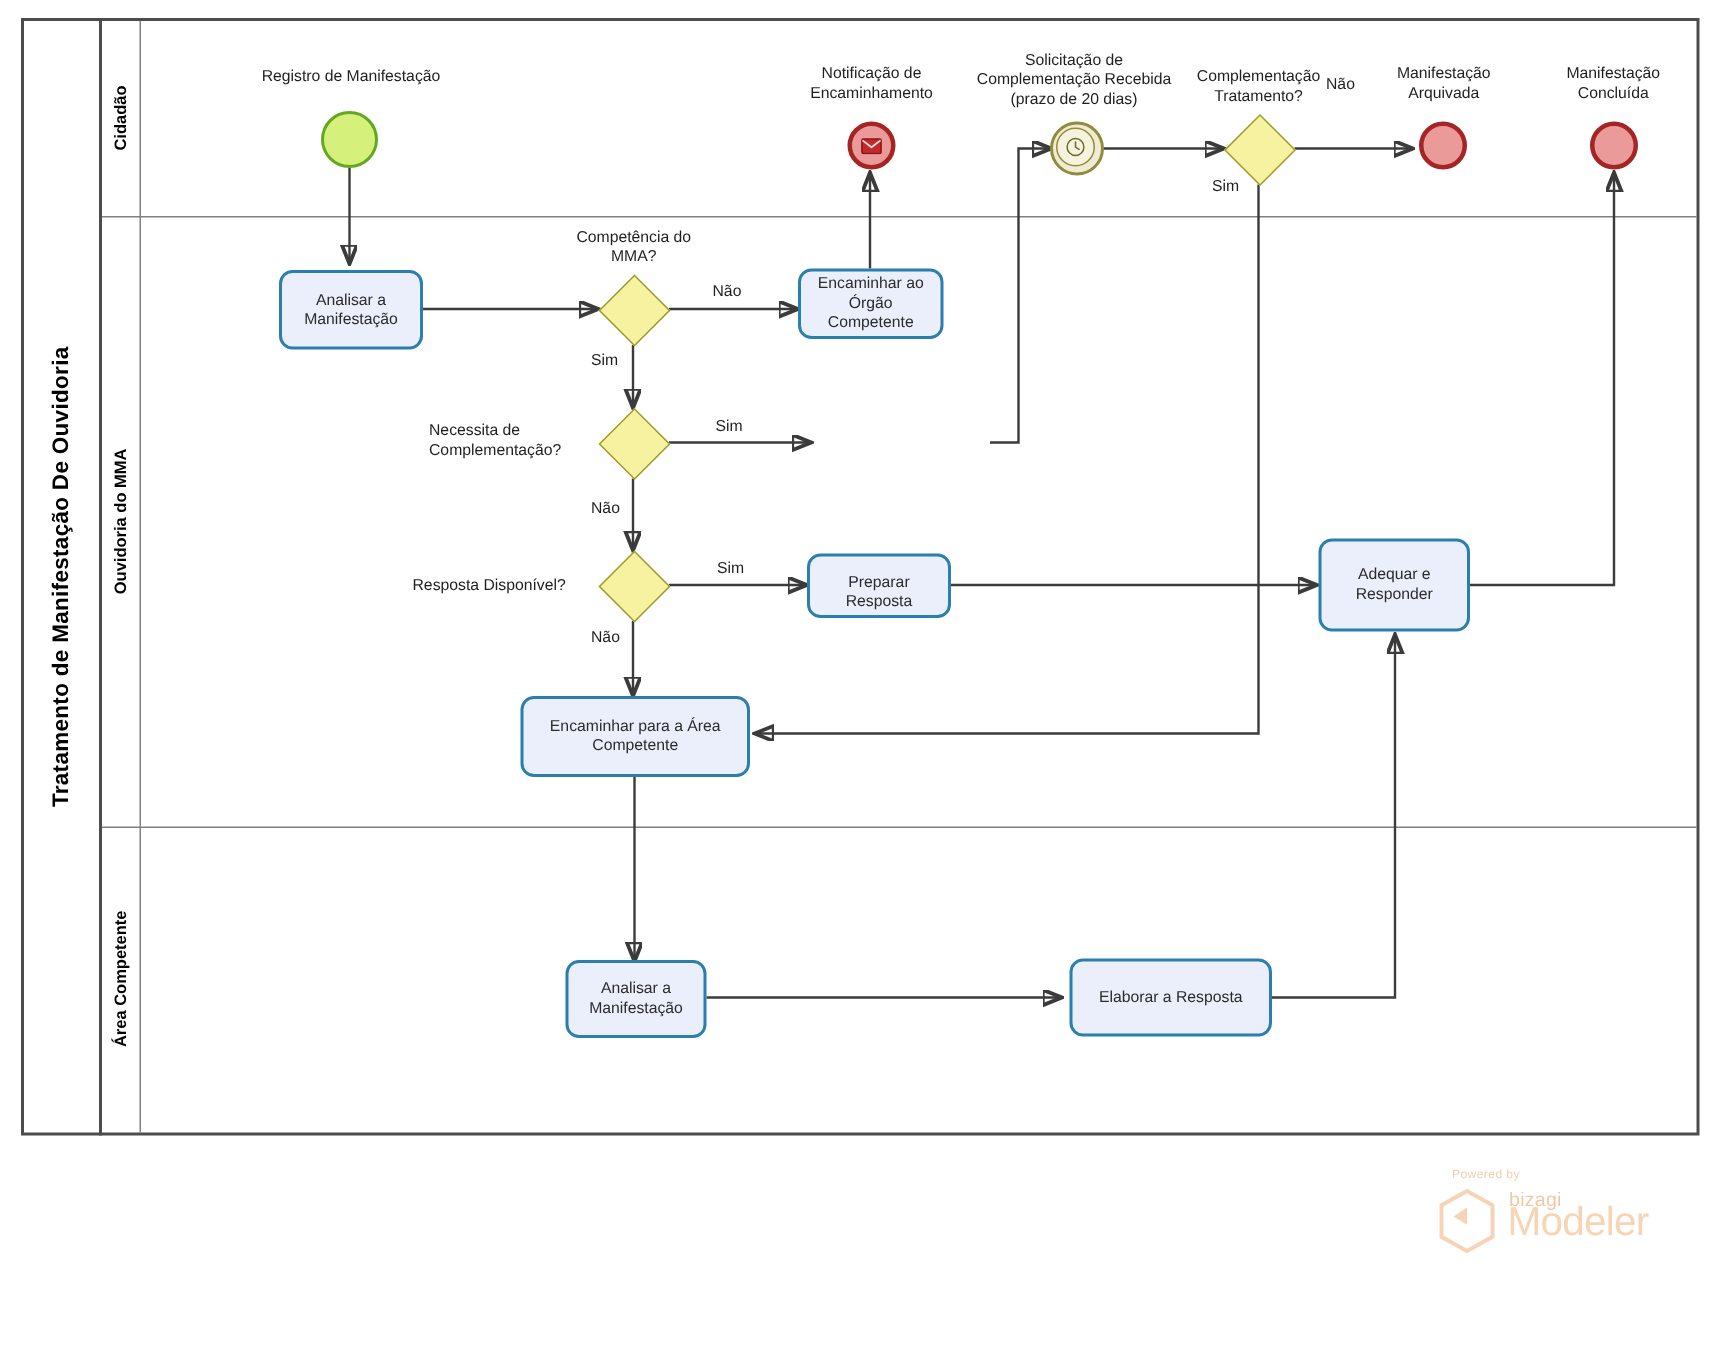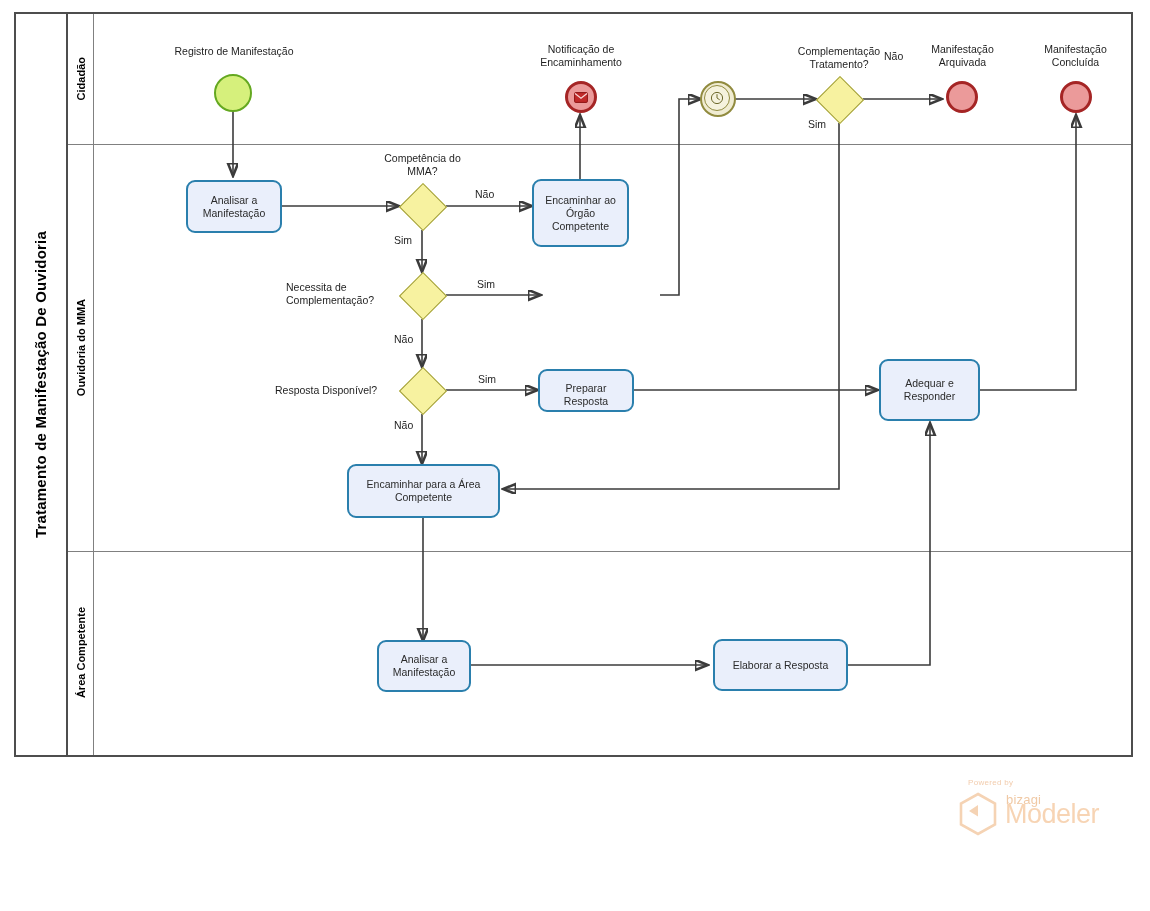--- a/index.html
+++ b/index.html
@@ -283,20 +283,23 @@
 Encaminhamento</div>
   <div class="node event end-msg" style="left:565px; top:81px;">
     <span class="envelope-icon">
       <svg width="14" height="11" viewBox="0 0 14 11">
         <rect x="0.6" y="0.6" width="12.8" height="9.8" rx="1" fill="#c02a2a" stroke="#8c1414" stroke-width="1"></rect>
         <path d="M1,1.6 L7,6.2 L13,1.6" fill="none" stroke="#f7dada" stroke-width="1.2"></path>
       </svg>
     </span>
   </div>
 
+  <div class="node-label" style="left:651px; top:34px; width:130px;">Solicitação de
+Complementação  Recebida
+(prazo de 20 dias)</div>
   <div class="node" style="left:700px; top:81px; width:32px; height:32px;">
     <div class="event timer-outer" style="left:0; top:0;"></div>
     <div class="event timer-inner">
       <span class="clock-icon">
         <svg width="14" height="14" viewBox="0 0 14 14">
           <circle cx="7" cy="7" r="5.6" fill="none" stroke="#6e6a2d" stroke-width="1"></circle>
           <path d="M7,3.6 L7,7 L9.4,8.6" fill="none" stroke="#6e6a2d" stroke-width="1" stroke-linecap="round"></path>
         </svg>
       </span>
     </div>
@@ -325,21 +328,21 @@
   </div>
 
   <div class="node-label" style="left:365px; top:152px; width:115px;">Competência do
 MMA?</div>
   <div class="node gateway" style="left:399px; top:183px;">
     <div class="diamond"></div>
   </div>
   <div class="flow-label" style="left:475px; top:188px;">Não</div>
   <div class="flow-label" style="left:394px; top:234px;">Sim</div>
 
-  <div class="node task" style="left:532px; top:179px; width:97px; height:68px;align-items:center;">
+  <div class="node task" style="left:532px; top:179px; width:97px; height:47px;align-items:center;">
     <span>Encaminhar ao
 Órgão
 Competente</span>
   </div>
 
   <div class="node-label" style="left:286px; top:281px; width:136px; text-align:left;">Necessita de
 Complementação?</div>
   <div class="node gateway" style="left:399px; top:272px;">
     <div class="diamond"></div>
   </div>

